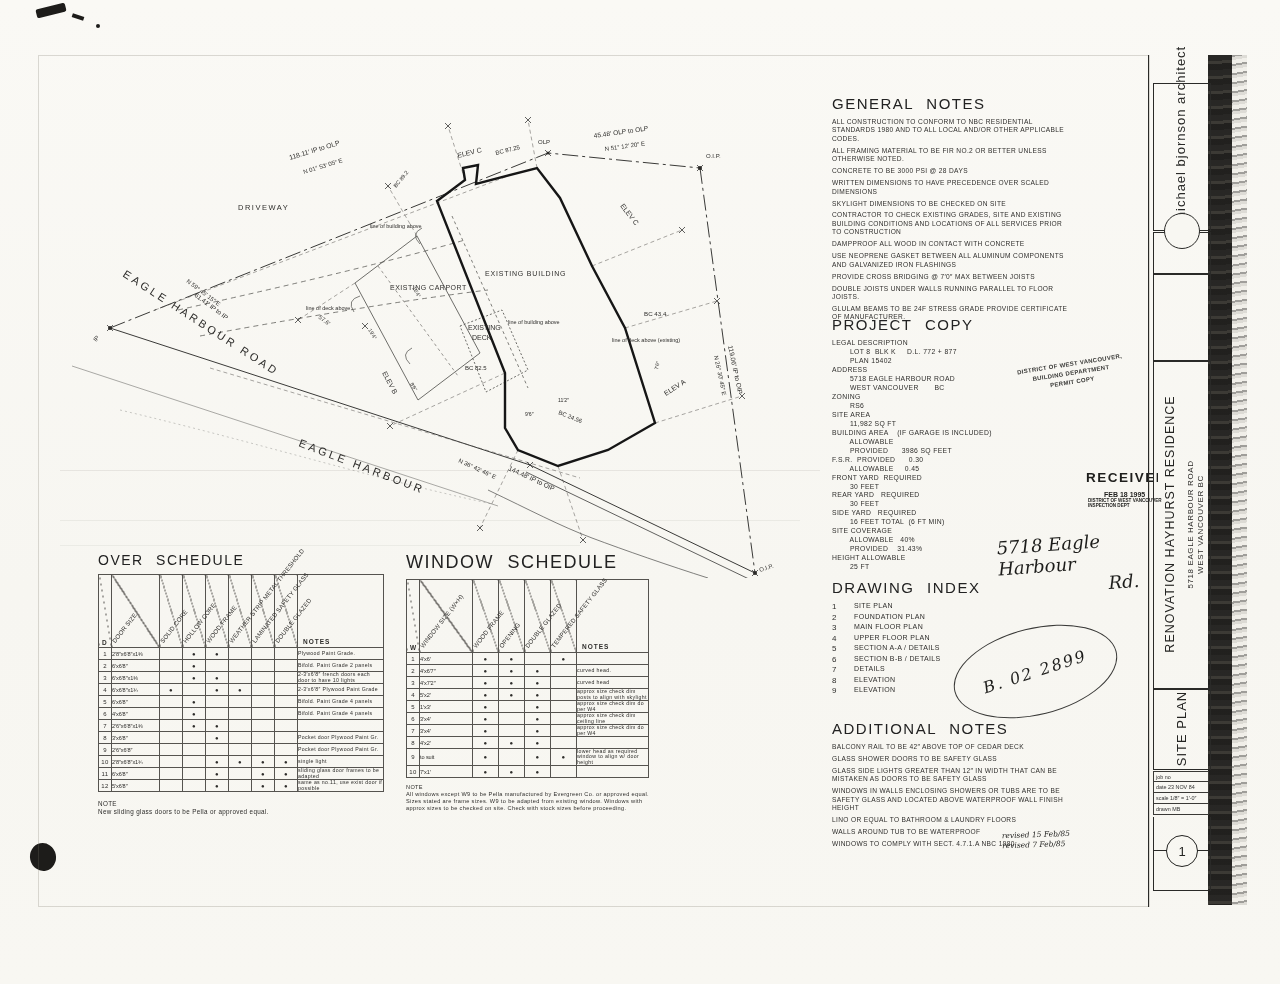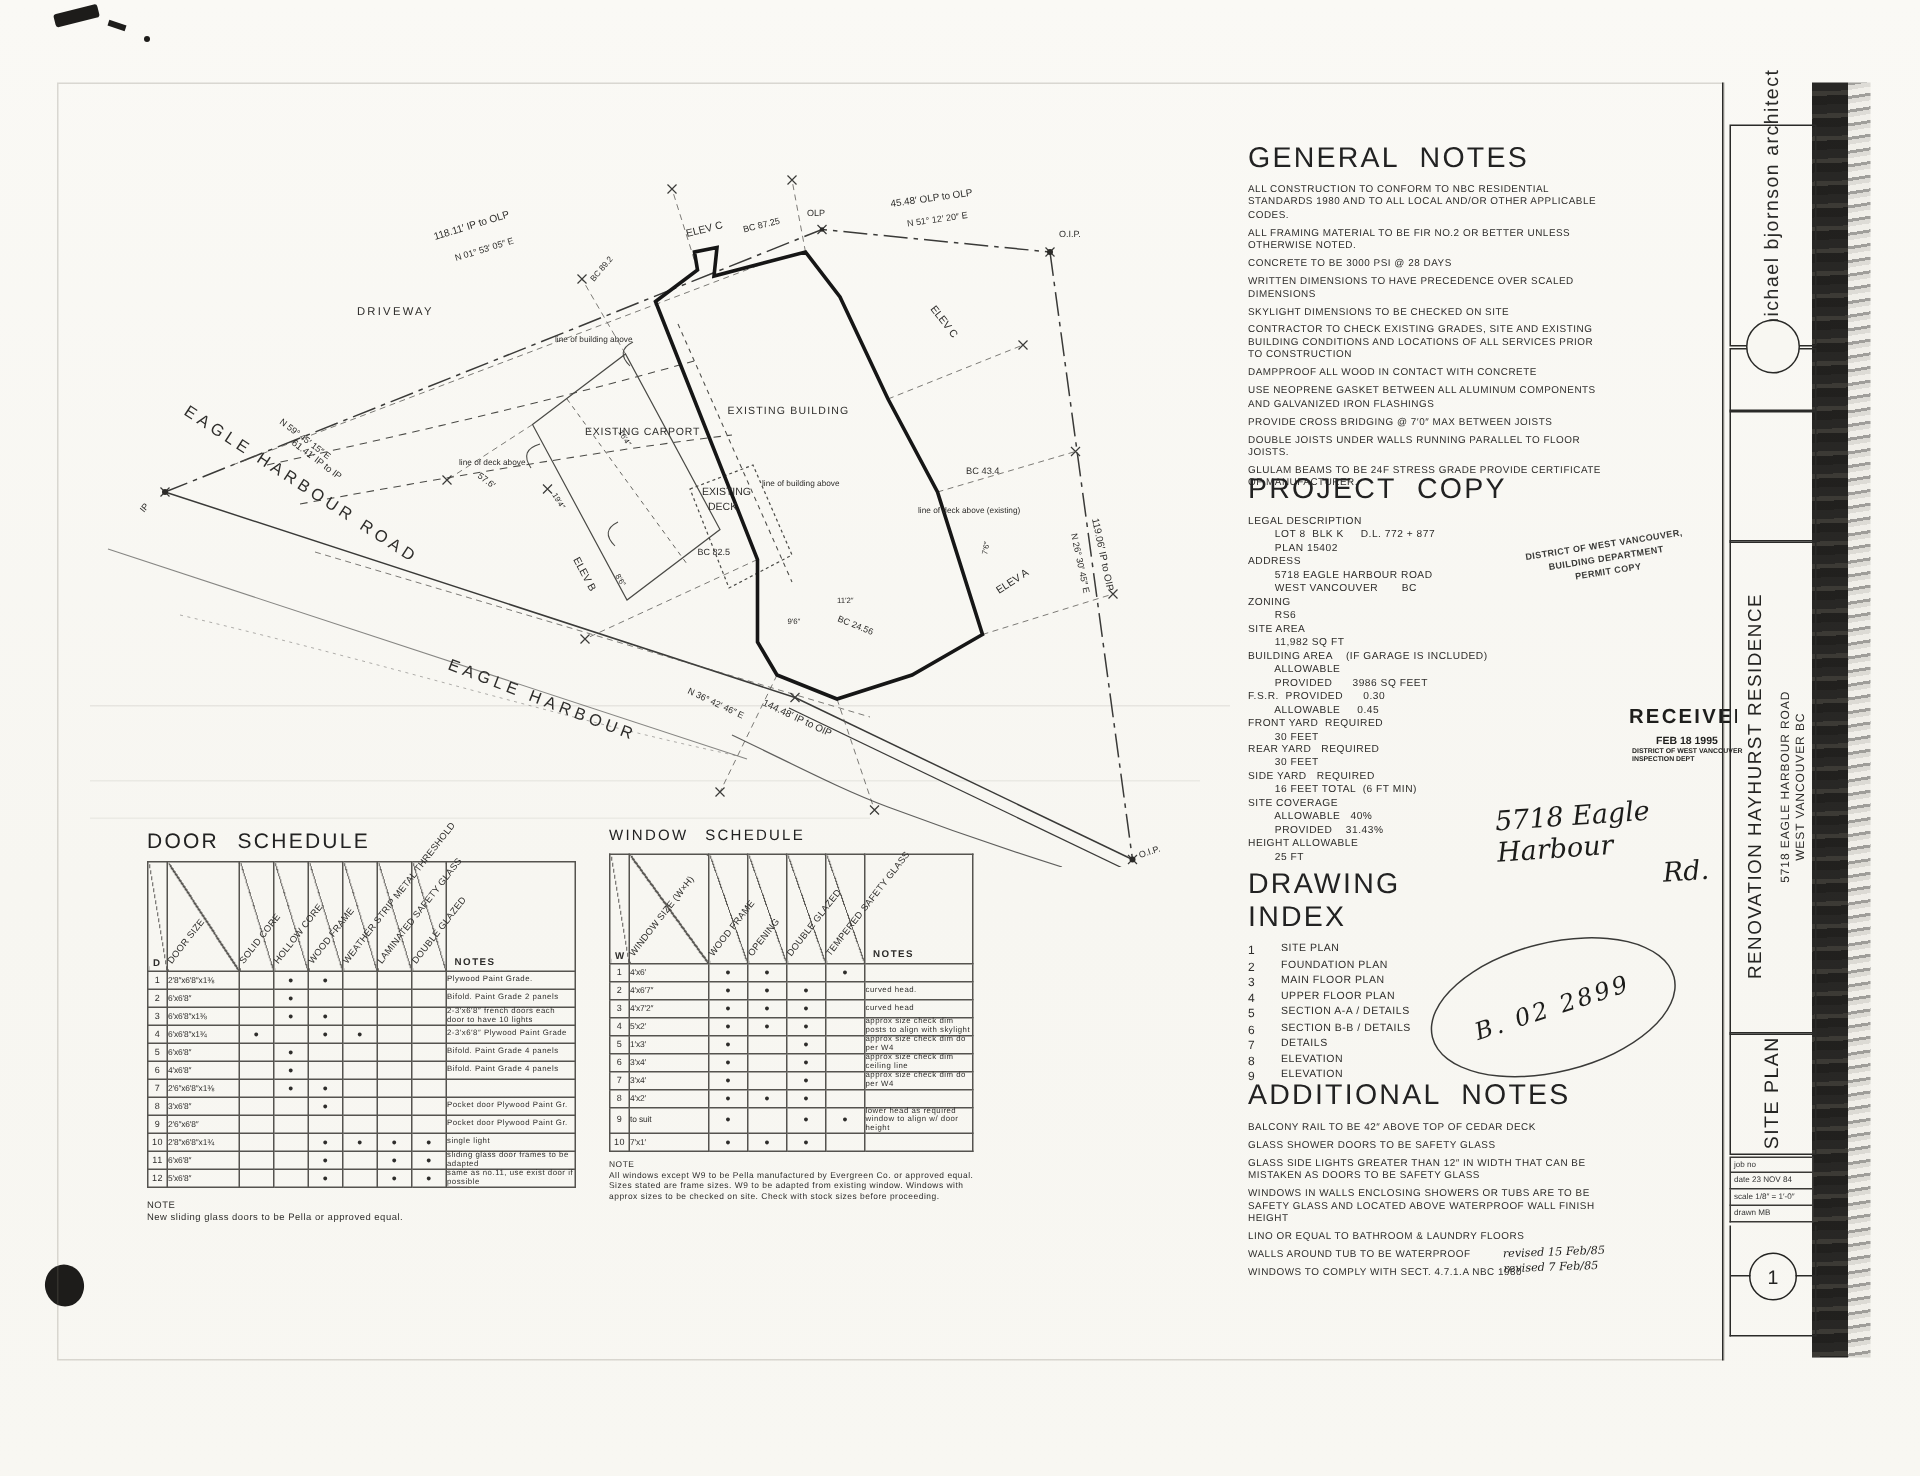--- a/index.html
+++ b/index.html
@@ -1,21 +1,21 @@
 <!DOCTYPE html>
 <html><head>
 <meta charset="utf-8">
 <style>
   html,body{margin:0;padding:0;background:#ffffff;}
   #sheet{position:relative;width:1280px;height:984px;overflow:hidden;
          background:linear-gradient(180deg,#faf9f5 0%,#f7f6f1 60%,#f8f7f2 100%);
          font-family:"Liberation Sans",sans-serif;color:#2b2a28;}
   .abs{position:absolute;}
   .hand{font-family:"Liberation Sans",sans-serif;letter-spacing:.35px;color:#2e2d2b;}
-  .sec-title{font-size:19px;letter-spacing:1.5px;word-spacing:7px;color:#222;font-weight:500;margin:0 0 6px 0;}
+  .sec-title{font-size:15px;letter-spacing:1.5px;word-spacing:7px;color:#222;font-weight:500;margin:0 0 6px 0;}
   .note-item{font-size:6.6px;line-height:1.28;text-transform:uppercase;margin:0 0 3.5px 0;}
   .pre{white-space:pre;font-size:6.8px;line-height:1.32;text-transform:uppercase;}
   .preline{white-space:pre-line;}
   
   table.sched{border-collapse:collapse;table-layout:fixed;}
   table.sched th,table.sched td{border:1px solid #55534f;padding:0;margin:0;vertical-align:middle;}
   table.sched th{height:72px;position:relative;background-image:linear-gradient(to top right,transparent 49.2%,#55534f 49.2%,#55534f 50.8%,transparent 50.8%);}
   table.sched th.plain{background-image:none;}
   .diag{position:absolute;left:4px;bottom:3px;transform:rotate(-52deg);transform-origin:0% 100%;
         white-space:nowrap;font-size:6.2px;letter-spacing:.2px;color:#2e2d2b;font-weight:400;}
@@ -259,21 +259,21 @@
     <div class="note-item">WALLS AROUND TUB TO BE WATERPROOF</div>
     <div class="note-item">WINDOWS TO COMPLY WITH SECT. 4.7.1.A  NBC 1980</div>
   </div>
 
   <div class="abs script" style="left:1002px;top:830px;font-size:7.5px;line-height:1.3;transform:rotate(-2deg);">
     <div>revised 15 Feb/85</div>
     <div>revised 7 Feb/85</div>
   </div>
 
   <div class="abs hand" style="left:98px;top:552px;width:300px;">
-    <div class="sec-title" style="font-size:14px;">DOOR    SCHEDULE</div>
+    <div class="sec-title" style="font-size:14px;">OVER    SCHEDULE</div>
     <table class="sched" style="width:285px;">
       <colgroup>
           <col style="width:13px">
           <col style="width:48px">
           <col style="width:23px">
           <col style="width:23px">
           <col style="width:23px">
           <col style="width:23px">
           <col style="width:23px">
           <col style="width:23px">
@@ -441,21 +441,21 @@
             <td class="mk">●</td>
             <td class="nt">same as no.11, use exist door if possible</td>
           </tr>
     </tbody>
       </table>
     <div class="sched-note preline" style="margin-top:8px;width:280px;">NOTE
 New sliding glass doors to be Pella or approved equal.</div>
   </div>
 
   <div class="abs hand" style="left:406px;top:552px;width:260px;">
-    <div class="sec-title" style="font-size:10px;">WINDOW    SCHEDULE</div>
+    <div class="sec-title" style="font-size:18px;">WINDOW    SCHEDULE</div>
     <table class="sched" style="width:242px;">
       <colgroup>
           <col style="width:13px">
           <col style="width:53px">
           <col style="width:26px">
           <col style="width:26px">
           <col style="width:26px">
           <col style="width:26px">
           <col style="width:72px">
         </colgroup>

